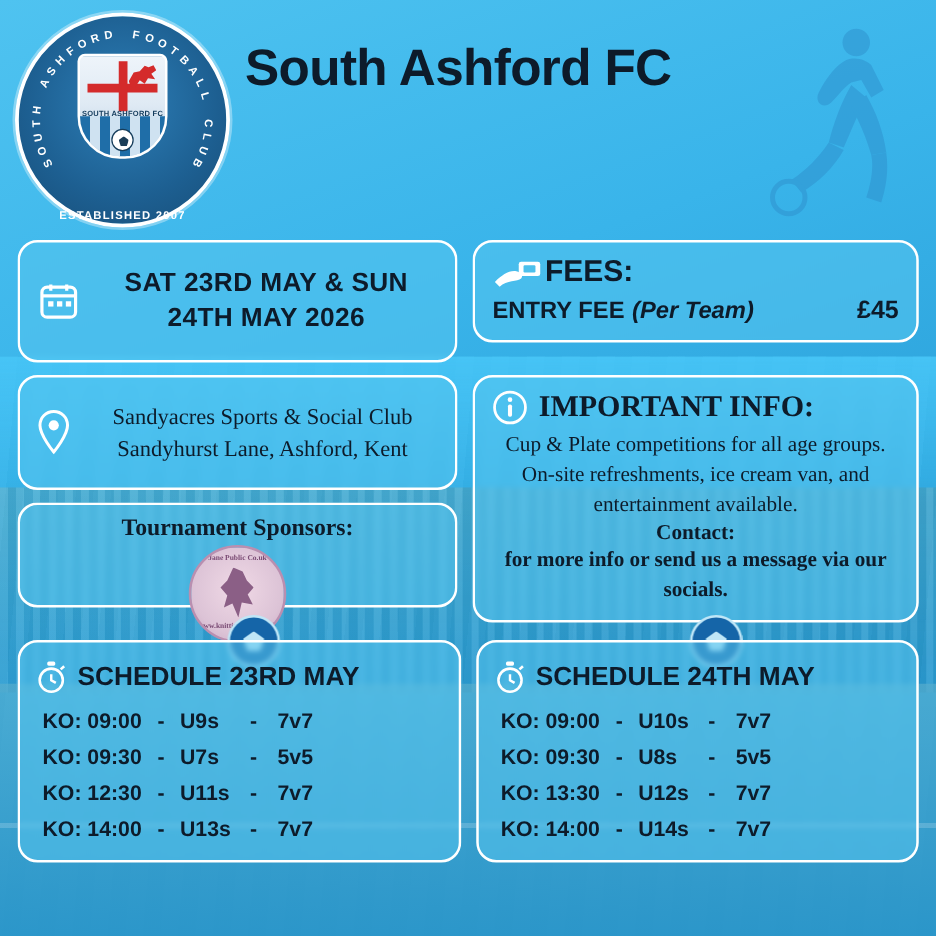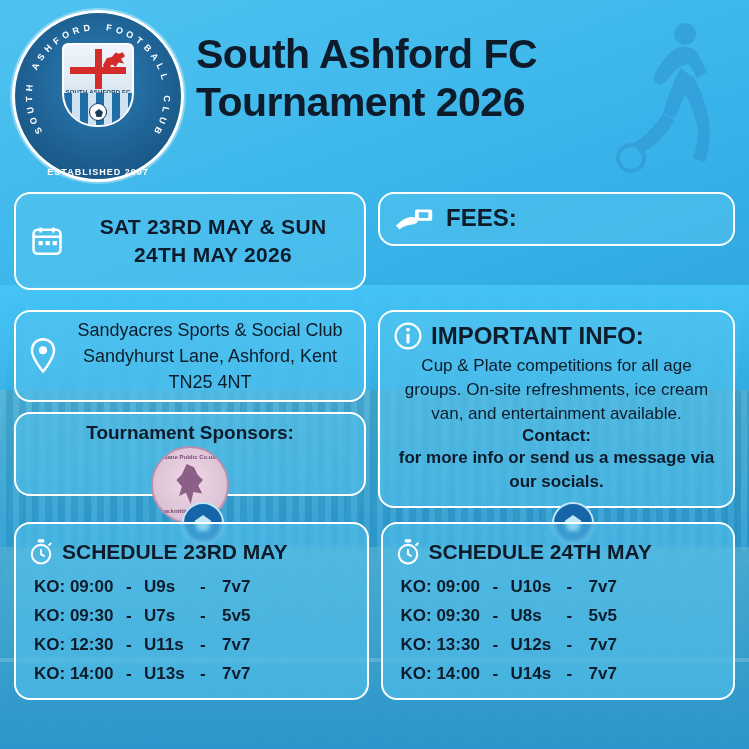--- a/index.html
+++ b/index.html
@@ -109,21 +109,21 @@
     backdrop-filter: blur(2px);
   }
   .row { display: flex; gap: 12px; }
   .col-left { width: 352px; }
   .col-right { flex: 1; }
 
   .date-card { height: 98px; display: flex; align-items: center; gap: 12px; padding: 0 14px; }
   .date-card .txt { flex: 1; text-align: center; font-size: 21px; font-weight: bold; line-height: 28px; letter-spacing: .3px; }
 
   .fees-card { padding: 10px 14px 12px; }
-  .fees-head { display: flex; align-items: flex-end; gap: 10px; font-size: 24px; font-weight: bold; }
+  .fees-head { display: flex; align-items: flex-end; font-size: 24px; font-weight: bold; }
   .fee-row { display: flex; align-items: baseline; font-size: 19px; margin-top: 5px; }
   .fee-row .lbl { font-weight: bold; }
   .fee-row .per { font-style: italic; font-weight: bold; margin-left: 6px; }
   .fee-row .amt { margin-left: auto; font-weight: bold; font-size: 20px; }
 
   .venue-card { height: 92px; display: flex; align-items: center; gap: 10px; padding: 0 12px; }
   .venue-card .txt { flex: 1; text-align: center; font-size: 18px; line-height: 26px; }
 
   .info-card { padding: 10px 14px 12px; }
   .info-head { display: flex; align-items: center; gap: 9px; font-size: 24px; font-weight: bold; }
@@ -218,21 +218,20 @@
       <div class="horse"></div>
       <div class="shield-name">SOUTH ASHFORD FC</div>
       <div class="stripes"></div>
       <div class="ball"></div>
     </div>
     <div class="est">ESTABLISHED 2007</div>
   </div>
 
   <div class="title-wrap">
     <div class="title-line">South Ashford FC</div>
-    <div class="title-line">Tournament 2026</div>
   </div>
 
   <svg class="runner" viewBox="0 0 120 160">
     <g fill="#2f93cf">
       <circle cx="74" cy="16" r="11"></circle>
       <path d="M66 30 C58 34 50 44 44 56 C40 64 48 70 54 64 C60 58 64 52 70 48 L78 46 L86 60 L96 54 L86 34 C82 30 74 27 66 30 Z"></path>
       <path d="M70 50 C62 64 56 80 52 96 L64 100 C70 86 76 72 82 60 Z"></path>
       <path d="M52 96 C44 108 34 118 22 126 L30 136 C44 128 56 116 64 102 Z"></path>
       <path d="M82 58 C90 72 96 88 98 104 L86 106 C82 92 76 78 70 68 Z"></path>
       <path d="M98 104 C100 118 98 132 94 144 L82 140 C86 128 88 116 86 106 Z"></path>
@@ -265,35 +264,39 @@
     <div class="col-right">
       <div class="card fees-card">
         <div class="fees-head">
           <svg width="42" height="28" viewBox="0 0 44 28">
             <rect x="22" y="5" width="18" height="12" rx="2" fill="#ffffff"></rect>
             <rect x="26" y="8" width="10" height="6" rx="1" fill="#4cc0ec"></rect>
             <path d="M2 22 C8 16 14 12 20 13 C24 14 26 17 24 19 C21 22 12 20 6 26 Z" fill="#ffffff"></path>
           </svg>
           <span>FEES:</span>
         </div>
+        <div class="fee-row">
+          <span class="lbl">ENTRY FEE</span>
+          <span class="per">(Per Team)</span>
+          <span class="amt">£45</span>
+        </div>
       </div>
     </div>
   </div>
 
-  <div class="row" style="margin-top:20px;">
+  <div class="row" style="margin-top:10px;font-family:Liberation Serif, serif;">
     <div class="col-left">
       <div class="card venue-card">
         <svg width="30" height="36" viewBox="0 0 24 30">
           <path d="M12 1 C6.8 1 2.8 5 2.8 10.2 C2.8 17 12 28 12 28 C12 28 21.2 17 21.2 10.2 C21.2 5 17.2 1 12 1 Z" fill="none" stroke="#ffffff" stroke-width="2"></path>
           <circle cx="12" cy="10.2" r="3.4" fill="#ffffff"></circle>
         </svg>
         <div class="txt">
           <div>Sandyacres Sports &amp; Social Club</div>
           <div>Sandyhurst Lane, Ashford, Kent</div>
-          <div>TN25 4NT</div>
         </div>
       </div>
 
       <div class="card sponsors-card">
         <div class="sponsors-title">Tournament Sponsors:</div>
         <div class="sponsor-logo">
           <div class="top-txt">Jane Public Co.uk</div>
           <div class="lion"></div>
           <div class="bot-txt">www.knittingdeals.co.uk</div>
         </div>

